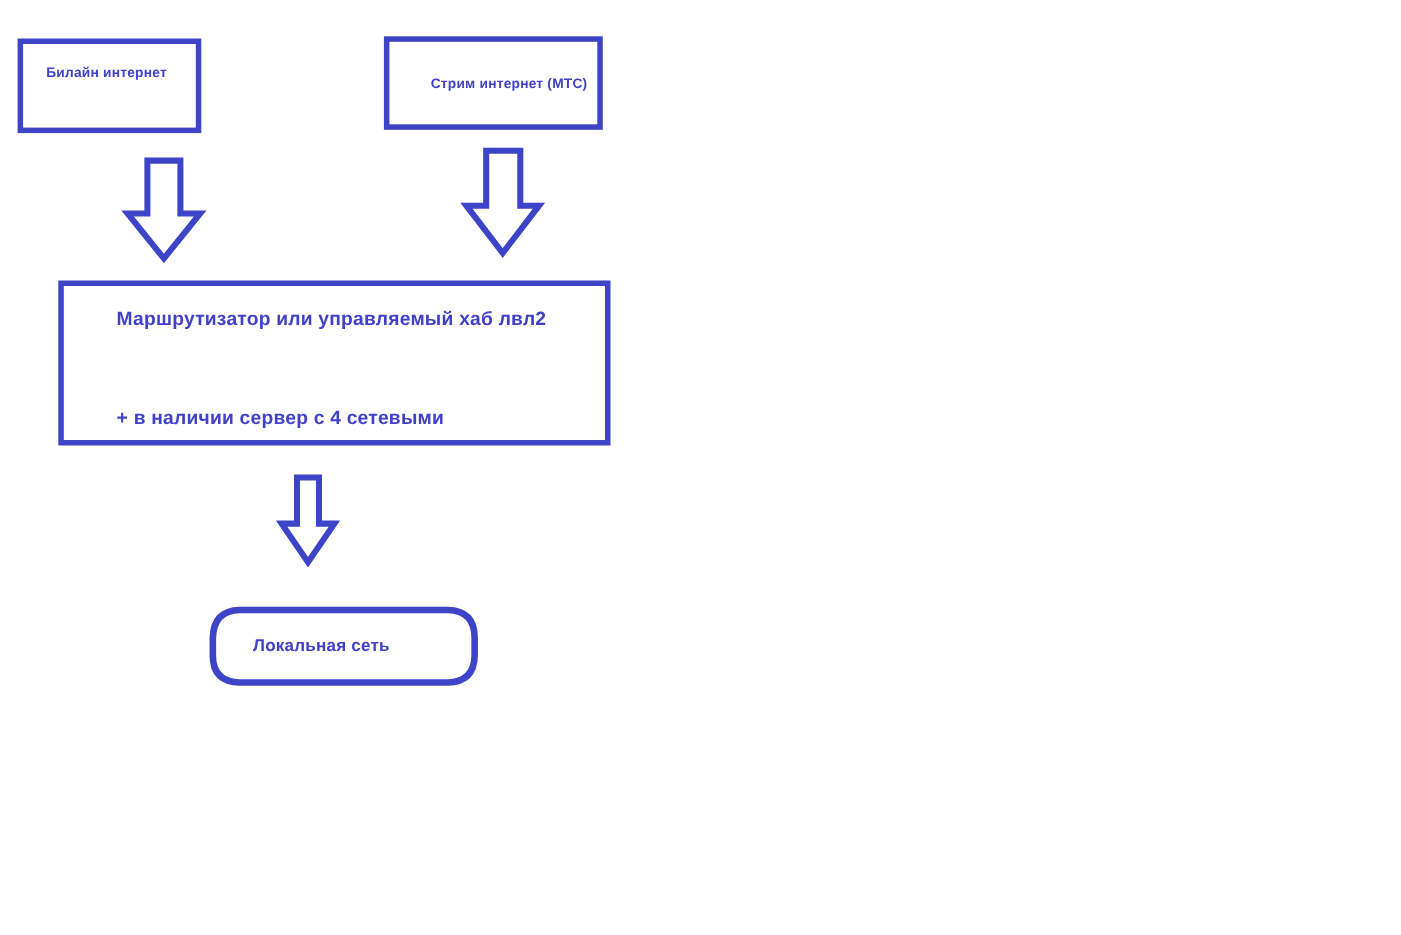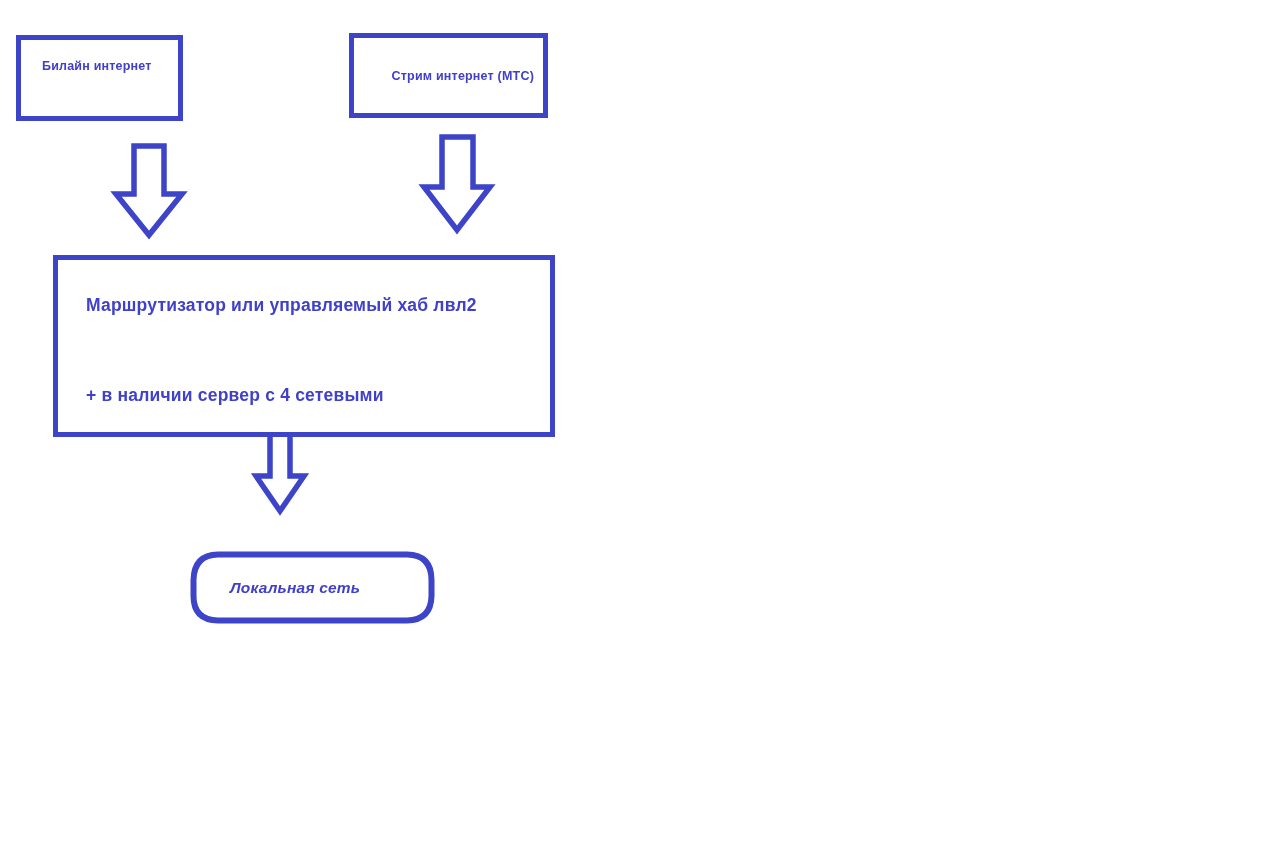--- a/index.html
+++ b/index.html
@@ -66,25 +66,25 @@
   #node-stream .node-label {
     font-size: 12.5px;
     margin-top: 31px;
   }
 
   
   #node-router {
     left: 53px;
     top: 255px;
     width: 502px;
-    height: 182px;
+    height: 150px;
     flex-direction: column;
     justify-content: center;
     align-items: flex-start;
-    padding-left: 28px;
+    padding-left: 48px;
     gap: 40px;
   }
   #node-router .line1 {
     font-size: 17.5px;
     margin-bottom: 29px;
     margin-top: 8px;
   }
   #node-router .line2 {
     font-size: 17.5px;
   }
@@ -99,21 +99,20 @@
   }
   #node-lan .lan-shape {
     position: absolute;
     inset: 0;
   }
   #node-lan .node-label {
     position: absolute;
     left: 40px;
     top: 28px;
     font-size: 15.5px;
-    font-style: italic;
   }
 
   .arrow {
     position: absolute;
   }
 </style>
 </head>
 <body>
 
 <div id="canvas">

